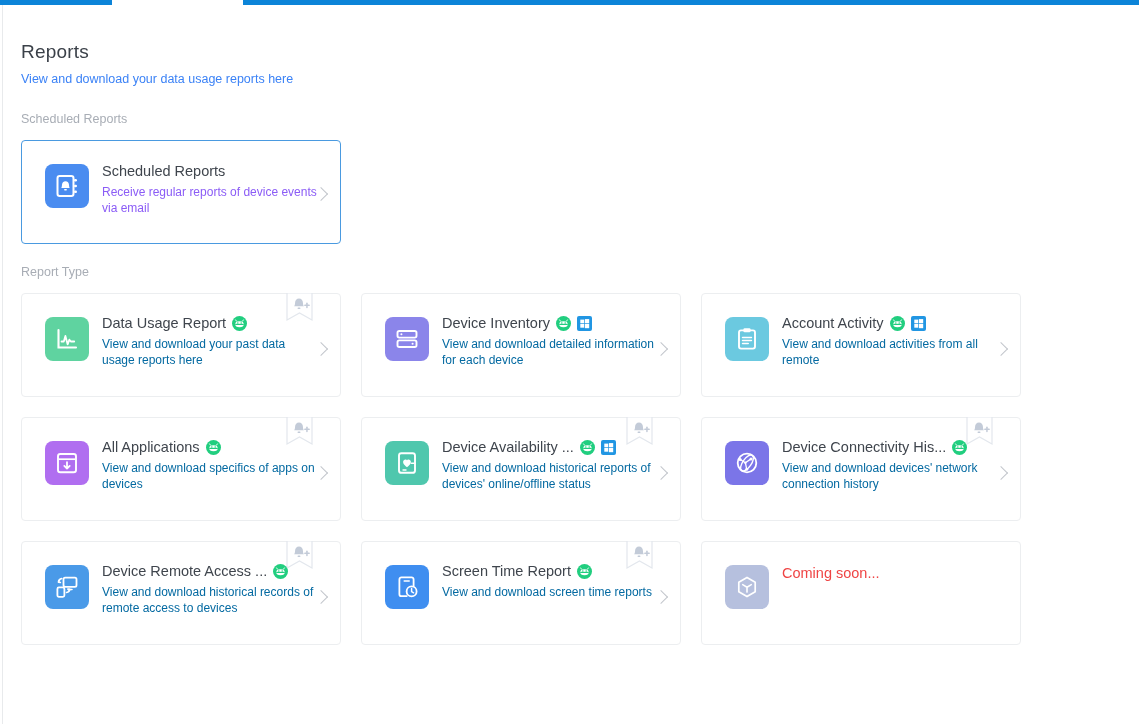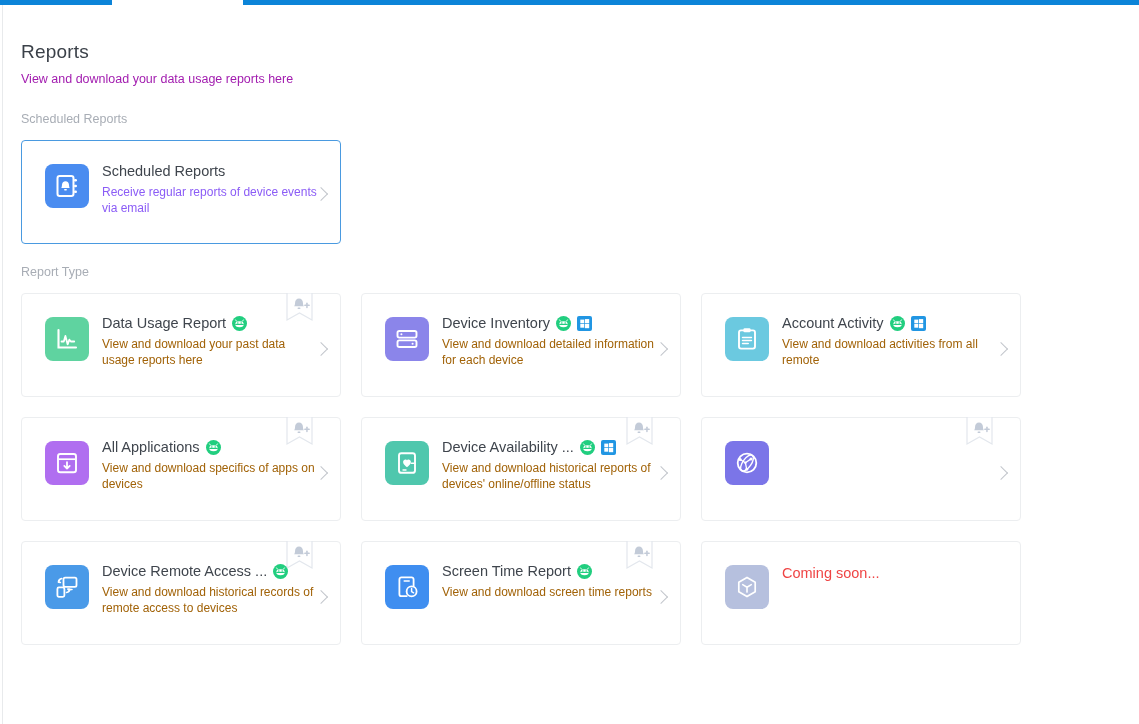--- a/index.html
+++ b/index.html
@@ -30,21 +30,21 @@
   
   .page { position: absolute; top: 5px; left: 3px; width: 1136px; height: 719px; background: #fff; margin-top: 16px; }
 
   .page-title {
     position: absolute; left: 18px; top: 20px;
     font-size: 19px; color: #3b4149; font-weight: 400;
     letter-spacing: .2px;
   }
   .page-sub {
     position: absolute; left: 18px; top: 51px;
-    font-size: 12.5px; color: #a21caf; font-weight: 400;
+    font-size: 12.5px; color: #3b82f6; font-weight: 400;
   }
 
   .section-label {
     position: absolute; left: 18px;
     font-size: 12.5px; color: #a8adb5; font-weight: 400;
   }
   .section-label.scheduled { top: 91px; }
   .section-label.reporttype { top: 244px; }
 
   
@@ -86,21 +86,21 @@
   .card-title-row {
     display: flex; align-items: center; gap: 6px;
     height: 20px;
   }
   .card-title {
     font-size: 14.5px; color: #3f454d; font-weight: 400;
     white-space: nowrap;
   }
   .card-desc {
     margin-top: 3px;
-    font-size: 12px; color: #a16207; line-height: 16px;
+    font-size: 12px; color: #0369a1; line-height: 16px;
     font-weight: 400;
   }
   .scheduled-card .card-desc { color: #8b5cf6; }
 
   
   .badge { width: 15px; height: 15px; flex: 0 0 auto; display:block; }
   .badge-android { border-radius: 50%; background: #21ce7f; }
   .badge-windows { border-radius: 2px; background: #2196e3; }
 
   
@@ -363,20 +363,35 @@
         <svg width="26" height="26" viewBox="0 0 26 26">
           <circle cx="13" cy="13" r="9.3" fill="none" stroke="#fff" stroke-width="1.8"></circle>
           <ellipse cx="13" cy="13" rx="4.3" ry="9.3" fill="none" stroke="#fff" stroke-width="1.4" transform="rotate(35 13 13)"></ellipse>
           <path d="M6.2 9.5l5.2 3.3 5.6-3.9M11.4 12.8l1.3 6.4" fill="none" stroke="#fff" stroke-width="1.3"></path>
           <circle cx="6.2" cy="9.5" r="1.5" fill="#fff"></circle>
           <circle cx="17" cy="8.9" r="1.5" fill="#fff"></circle>
           <circle cx="12.7" cy="19.2" r="1.5" fill="#fff"></circle>
           <circle cx="11.4" cy="12.8" r="1.2" fill="#fff"></circle>
         </svg>
       </div>
+      <div class="card-body">
+        <div class="card-title-row">
+          <span class="card-title">Device Connectivity His...</span>
+          <span class="badge badge-android">
+            <svg width="15" height="15" viewBox="0 0 15 15">
+                <ellipse cx="7.5" cy="8.3" rx="4.3" ry="3" fill="#fff"></ellipse>
+                <rect x="3.2" y="7.8" width="8.6" height="1.2" fill="#21ce7f"></rect>
+                <circle cx="5.8" cy="7" r=".75" fill="#21ce7f"></circle>
+                <circle cx="9.2" cy="7" r=".75" fill="#21ce7f"></circle>
+                <path d="M4.5 5.2l-.9-1.3M10.5 5.2l.9-1.3" stroke="#fff" stroke-width=".9" stroke-linecap="round"></path>
+              </svg>
+          </span>
+        </div>
+        <div class="card-desc">View and download devices' network connection history</div>
+      </div>
       <div class="chevron"></div>
     </div>
 
     <div class="card c0 r2">
       <div class="bookmark">
         <svg width="27" height="36" viewBox="0 0 27 36">
           <path d="M1 0h25v27l-12.5-7L1 27z" fill="#fff" stroke="#e3e7ed" stroke-width="1.2"></path>
           <path d="M13 5.6c-2.3 0-3.9 1.7-3.9 4 0 2.9-1 3.7-1 3.7h9.8s-1-.8-1-3.7c0-2.3-1.6-4-3.9-4z" fill="#c3cbd8"></path>
           <rect x="11.5" y="14.4" width="3" height="1.7" rx=".8" fill="#c3cbd8"></rect>
           <rect x="18.2" y="11.6" width="5.6" height="1.5" rx=".7" fill="#c3cbd8"></rect>

